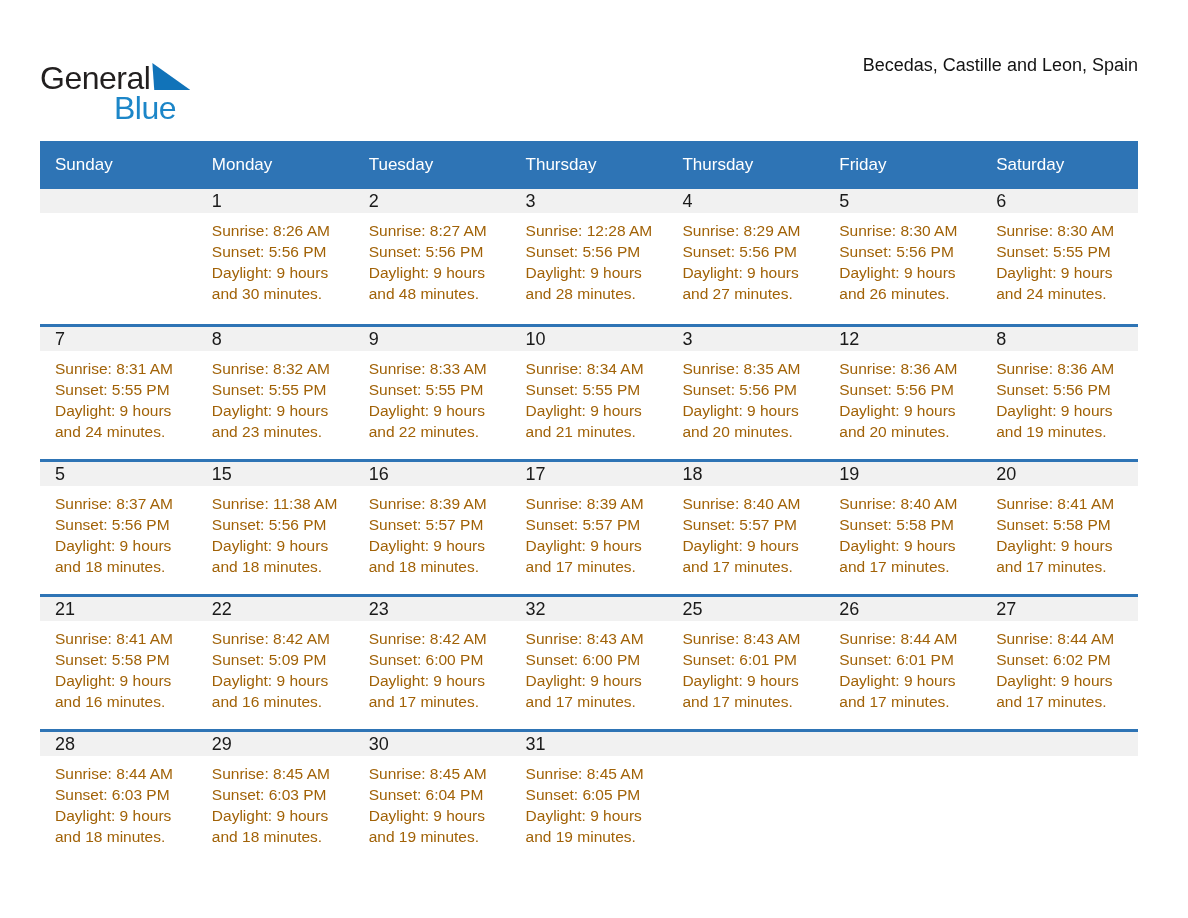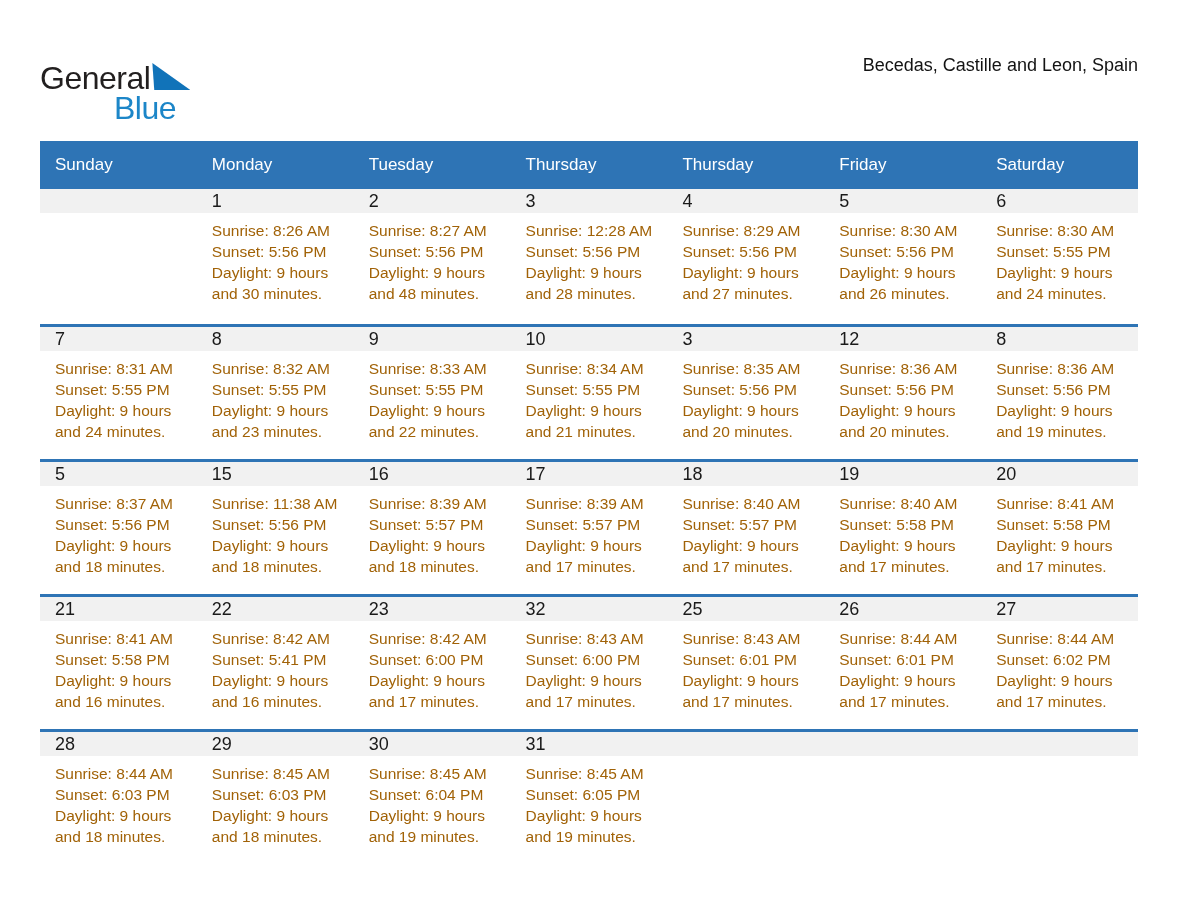--- a/index.html
+++ b/index.html
@@ -280,21 +280,21 @@
               <div class="line">Sunrise: 8:41 AM</div>
               <div class="line">Sunset: 5:58 PM</div>
               <div class="line">Daylight: 9 hours</div>
               <div class="line">and 16 minutes.</div>
             </div>
           </div>
           <div class="cell">
             <div class="band">22</div>
             <div class="info">
               <div class="line">Sunrise: 8:42 AM</div>
-              <div class="line">Sunset: 5:41 PM</div>
+              <div class="line">Sunset: 5:09 PM</div>
               <div class="line">Daylight: 9 hours</div>
               <div class="line">and 16 minutes.</div>
             </div>
           </div>
           <div class="cell">
             <div class="band">23</div>
             <div class="info">
               <div class="line">Sunrise: 8:42 AM</div>
               <div class="line">Sunset: 6:00 PM</div>
               <div class="line">Daylight: 9 hours</div>

